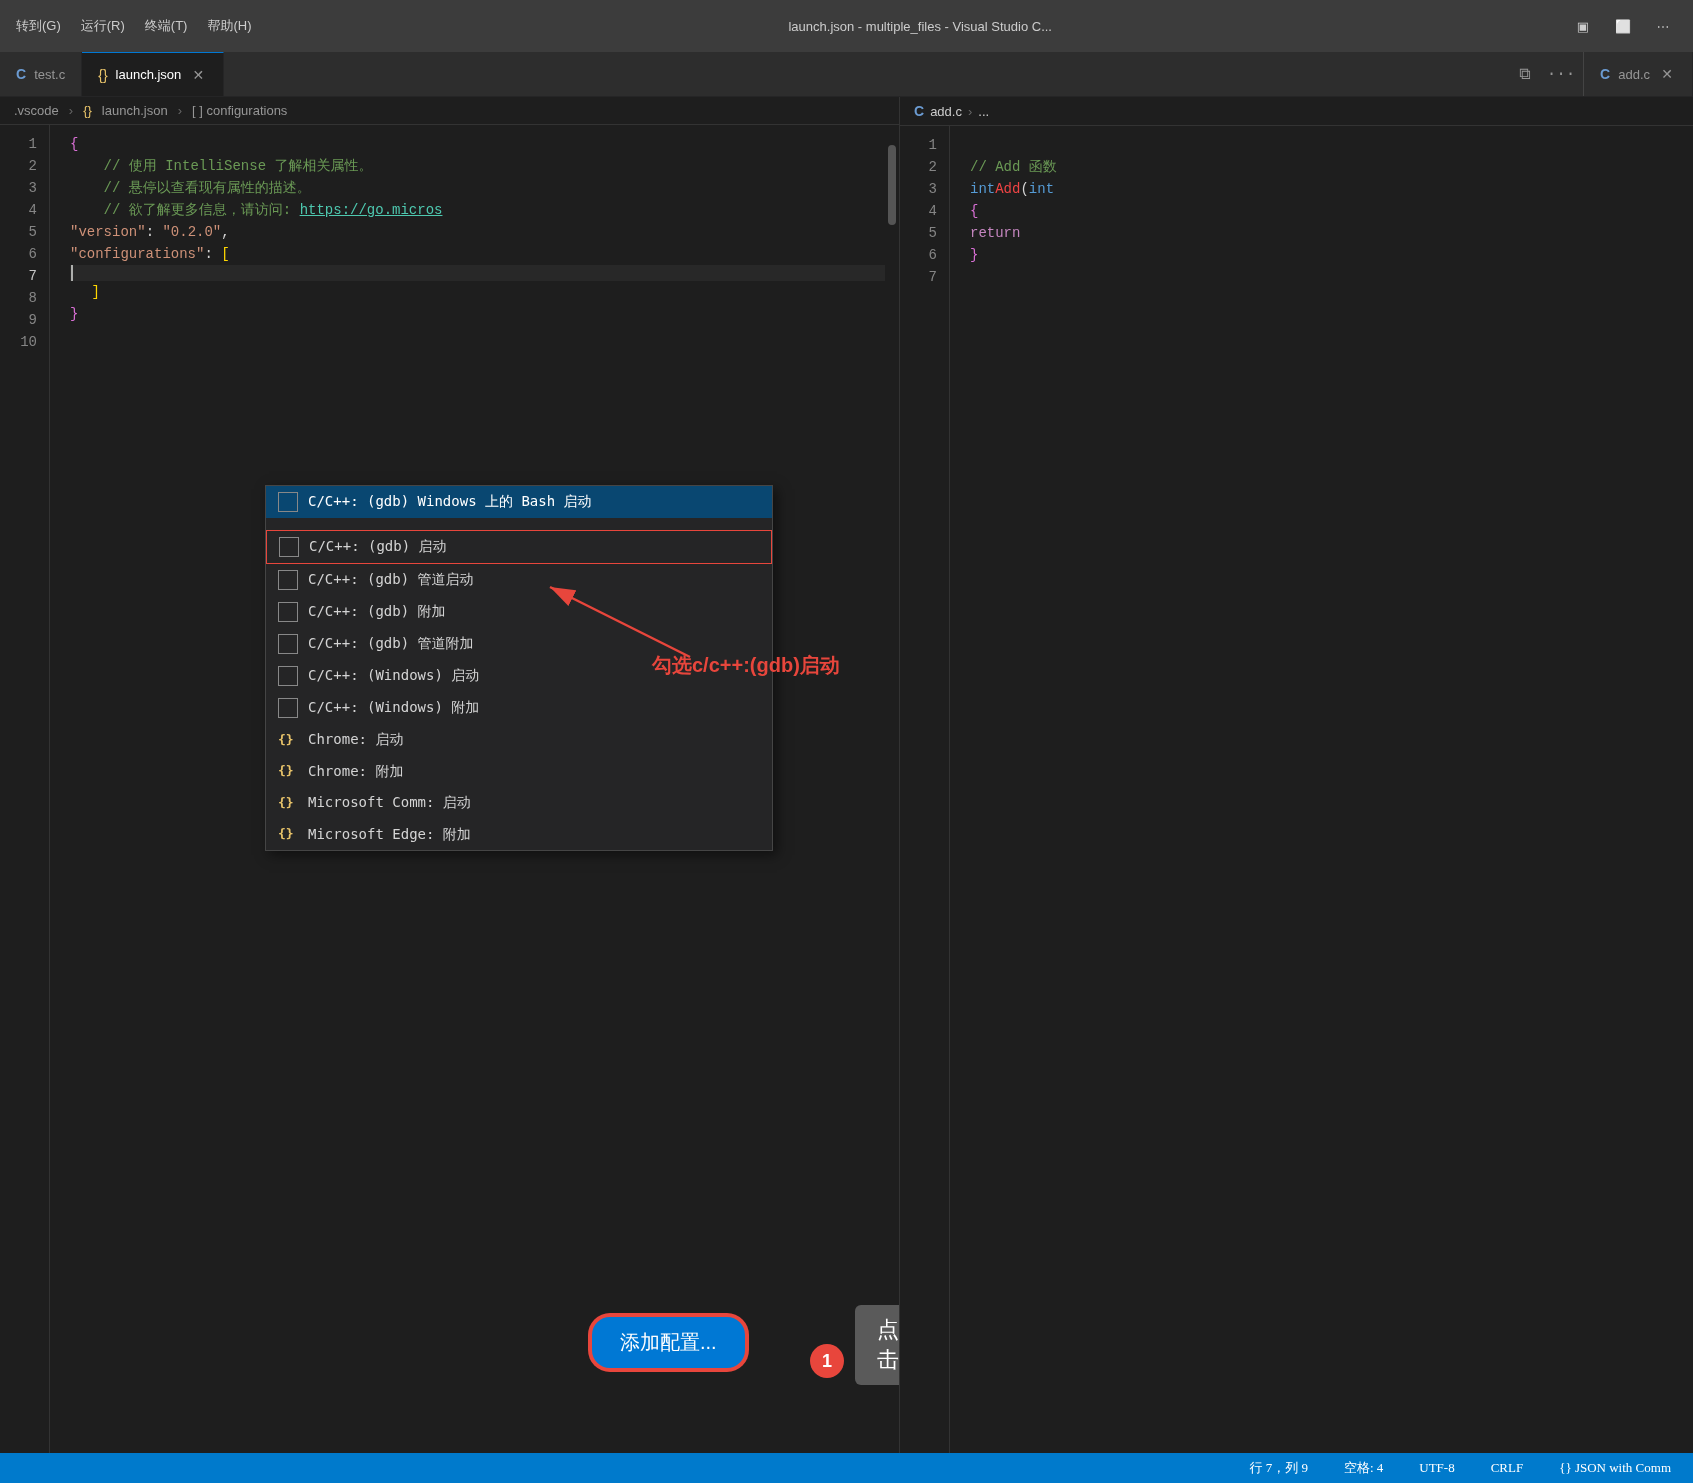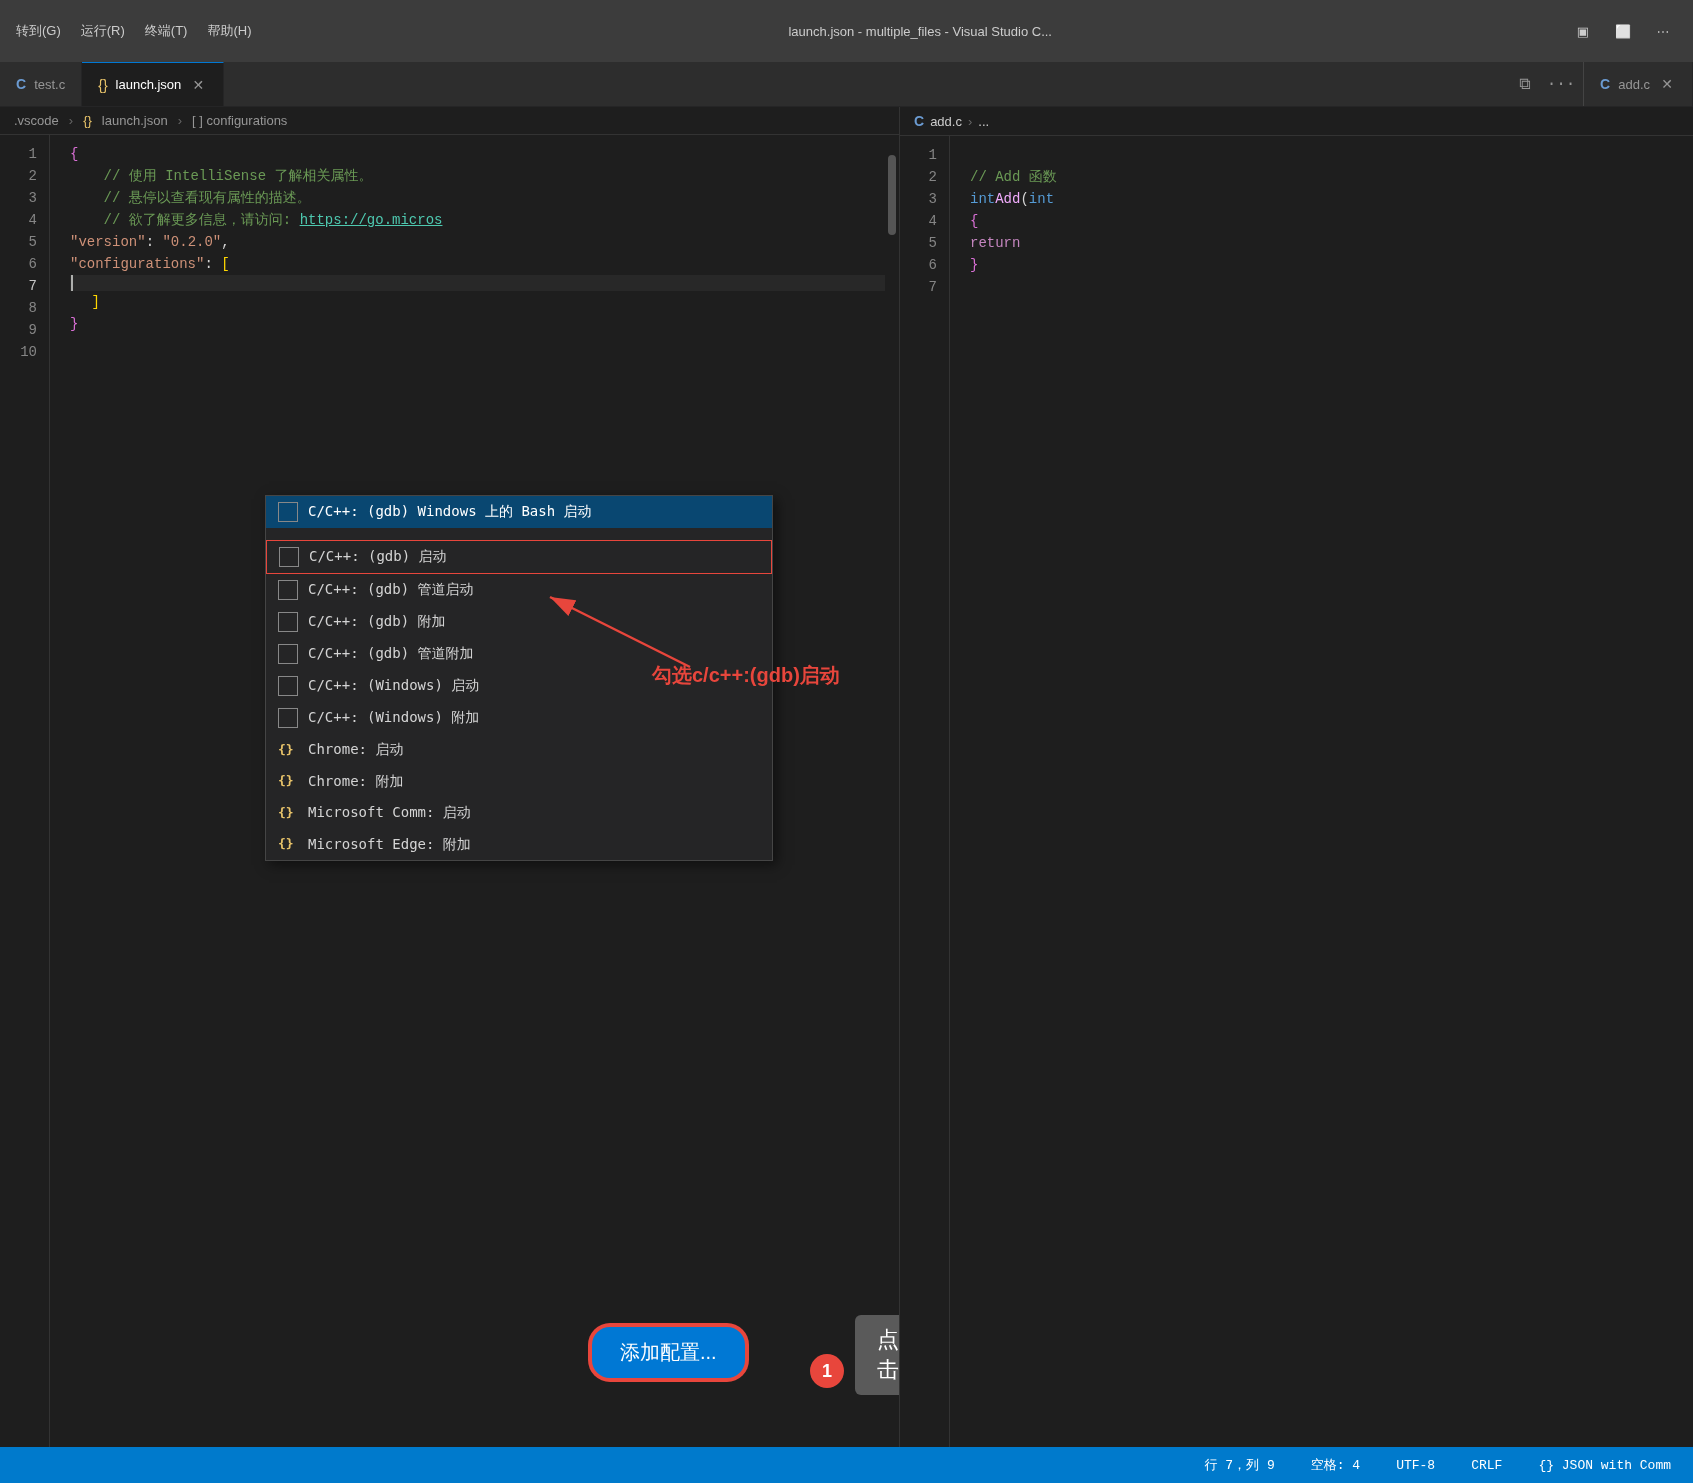--- a/index.html
+++ b/index.html
@@ -9,21 +9,21 @@
       color: #d4d4d4;
       width: 1693px;
       height: 1483px;
       overflow: hidden;
       position: relative;
     }
 
     
     .title-bar {
       background: #3c3c3c;
-      height: 62px;
+      height: 52px;
       display: flex;
       align-items: center;
       padding: 0 16px;
       font-family: 'Segoe UI', sans-serif;
       font-size: 13px;
       color: #cccccc;
       justify-content: space-between;
     }
     .title-bar-left {
       display: flex;
@@ -335,27 +335,27 @@
       line-height: 22px;
       overflow: hidden;
     }
 
     
     .status-bar {
       position: fixed;
       bottom: 0;
       left: 0;
       width: 1693px;
-      height: 36px;
+      height: 30px;
       background: #007acc;
       display: flex;
       align-items: center;
       padding: 0 16px;
       gap: 24px;
-      font-family: Liberation Mono, monospace;
+      font-family: Liberation Serif, serif;
       font-size: 13px;
       color: white;
       z-index: 300;
       justify-content: flex-end;
     }
     .status-item {
       cursor: pointer;
       padding: 0 6px;
     }
 
@@ -529,21 +529,21 @@
         <div>2</div>
         <div>3</div>
         <div>4</div>
         <div>5</div>
         <div>6</div>
         <div>7</div>
       </div>
       <div class="right-code-content">
         <div class="code-line">&nbsp;</div>
         <div class="code-line"><span class="c-comment">// Add 函数</span></div>
-        <div class="code-line"><span style="color:#569cd6;">int</span> <span style="color:#f0abfc;">Add</span><span>(</span><span style="color:#569cd6;">int</span></div>
+        <div class="code-line"><span style="color:#569cd6;">int</span> <span style="color:#ef4444;">Add</span><span>(</span><span style="color:#569cd6;">int</span></div>
         <div class="code-line"><span class="c-brace">{</span></div>
         <div class="code-line">    <span style="color:#c586c0;">return</span></div>
         <div class="code-line"><span class="c-brace">}</span></div>
         <div class="code-line">&nbsp;</div>
       </div>
     </div>
   </div>
 
 </div>
 

